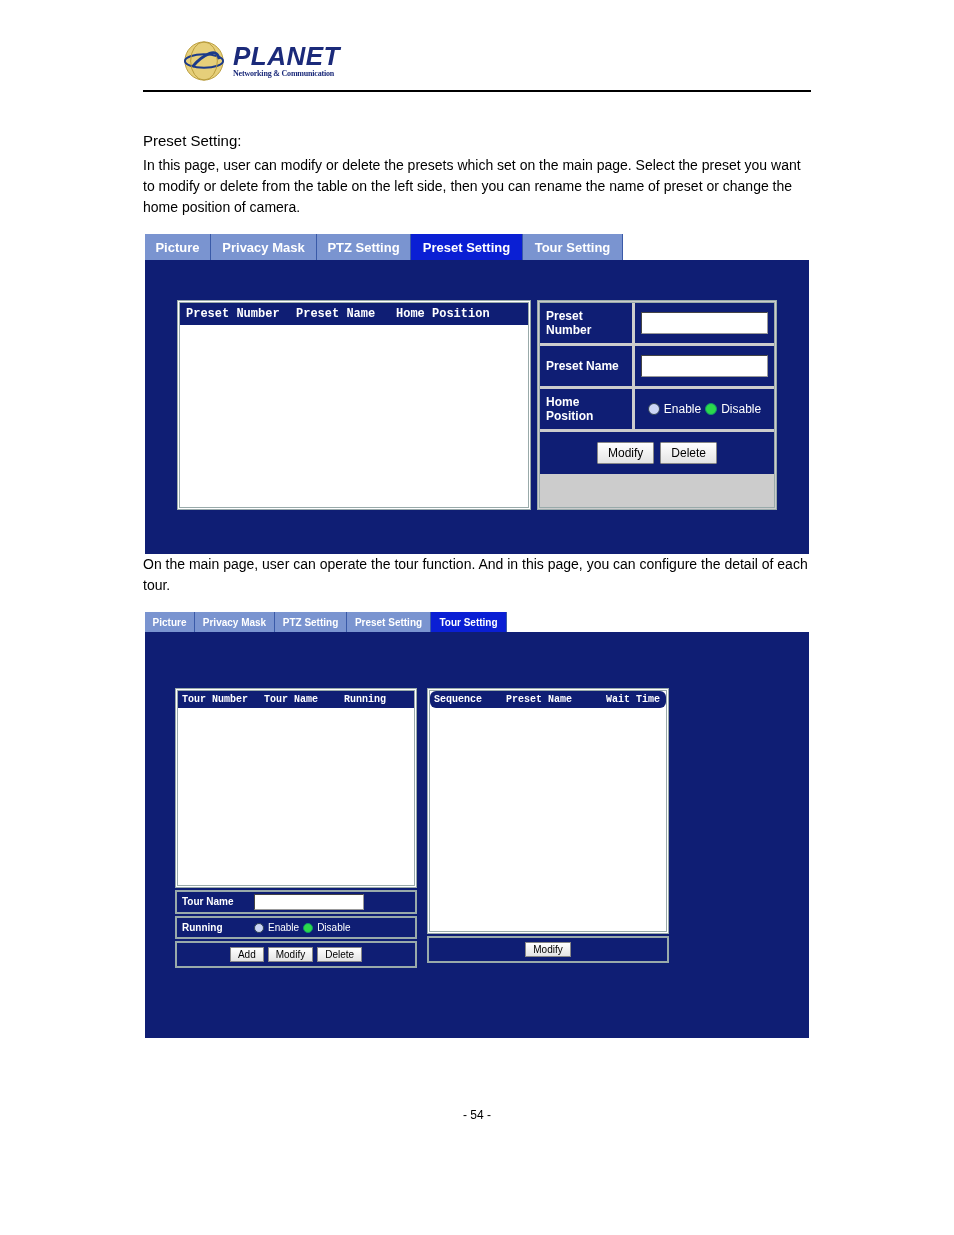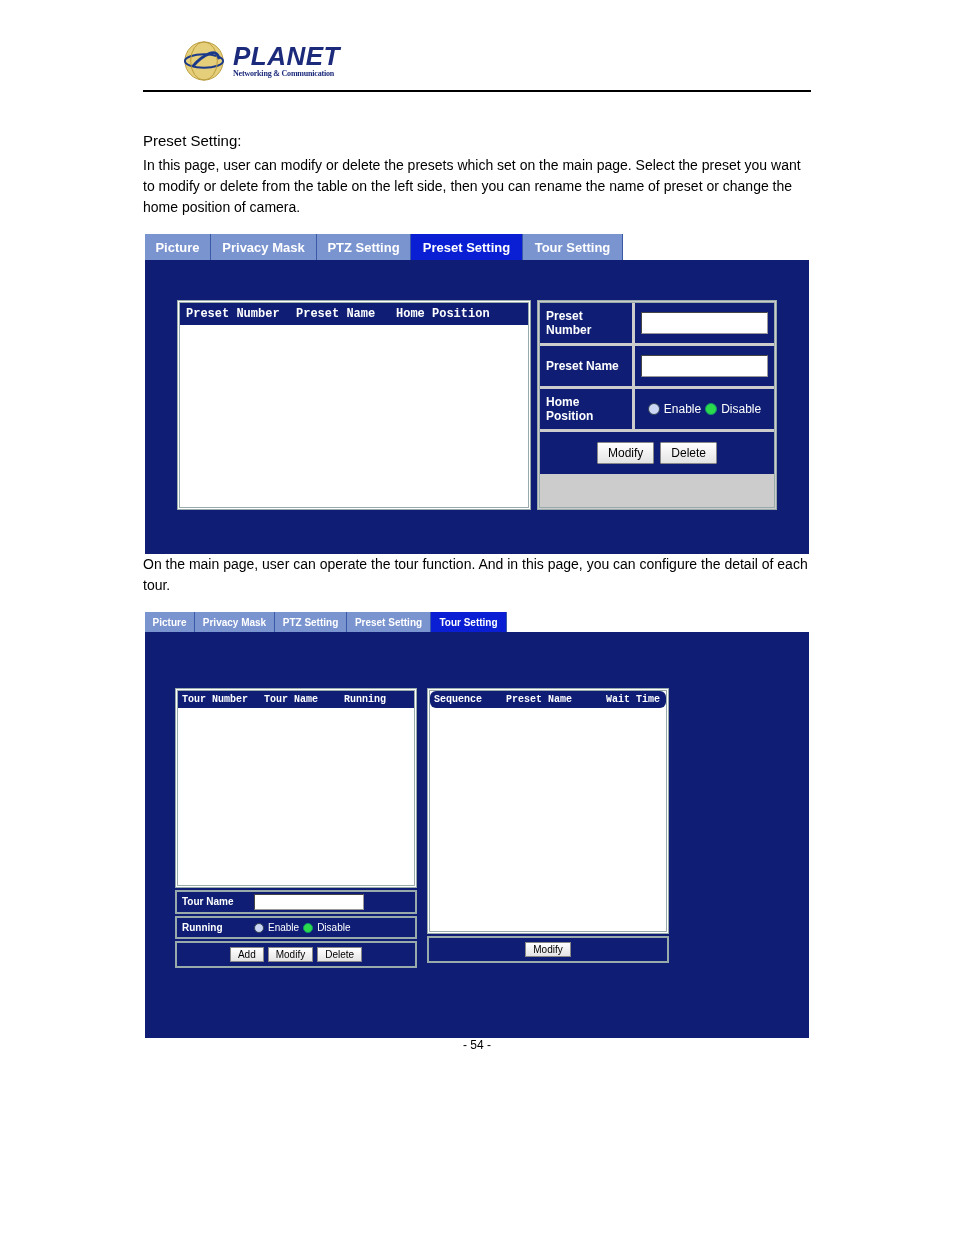--- a/index.html
+++ b/index.html
@@ -65,21 +65,21 @@
   .ui-btn-sm { background: linear-gradient(#fff,#e4e4e4); border: 1px solid #888; font-size: 10px; padding: 1px 7px; color: #000; }
 
   .tour-right { width: 242px; display: flex; flex-direction: column; }
   .tour-right-table { background: #fff; border: 3px double #9aa; height: 246px; }
   .tour-right-header { background: #0f1e74; color: #fff; font-family: 'Courier New', monospace; font-size: 10px; padding: 3px 4px; font-weight: bold; display: flex; border-radius: 6px; }
   .trh-col1 { width: 72px; }
   .trh-col2 { width: 100px; }
   .trh-col3 { flex: 1; }
   .tour-right-btn { background: #0f1e74; display: flex; justify-content: center; padding: 4px; margin-top: 2px; border: 2px solid #9aa; }
 
-  .page-footer { text-align: center; font-size: 12px; }
+  .page-footer { text-align: center; font-size: 12px; margin-top: 70px; }
 </style>
 </head>
 <body>
 
 <div class="page">
   <div class="header-bar">
     <div class="logo-wrap">
       <svg class="logo-icon" viewBox="0 0 44 44">
         <circle cx="22" cy="22" r="20" fill="#e6cf7a" stroke="#b89a3a" stroke-width="1"></circle>
         <ellipse cx="22" cy="22" rx="20" ry="7" fill="none" stroke="#1b3a8a" stroke-width="2"></ellipse>

